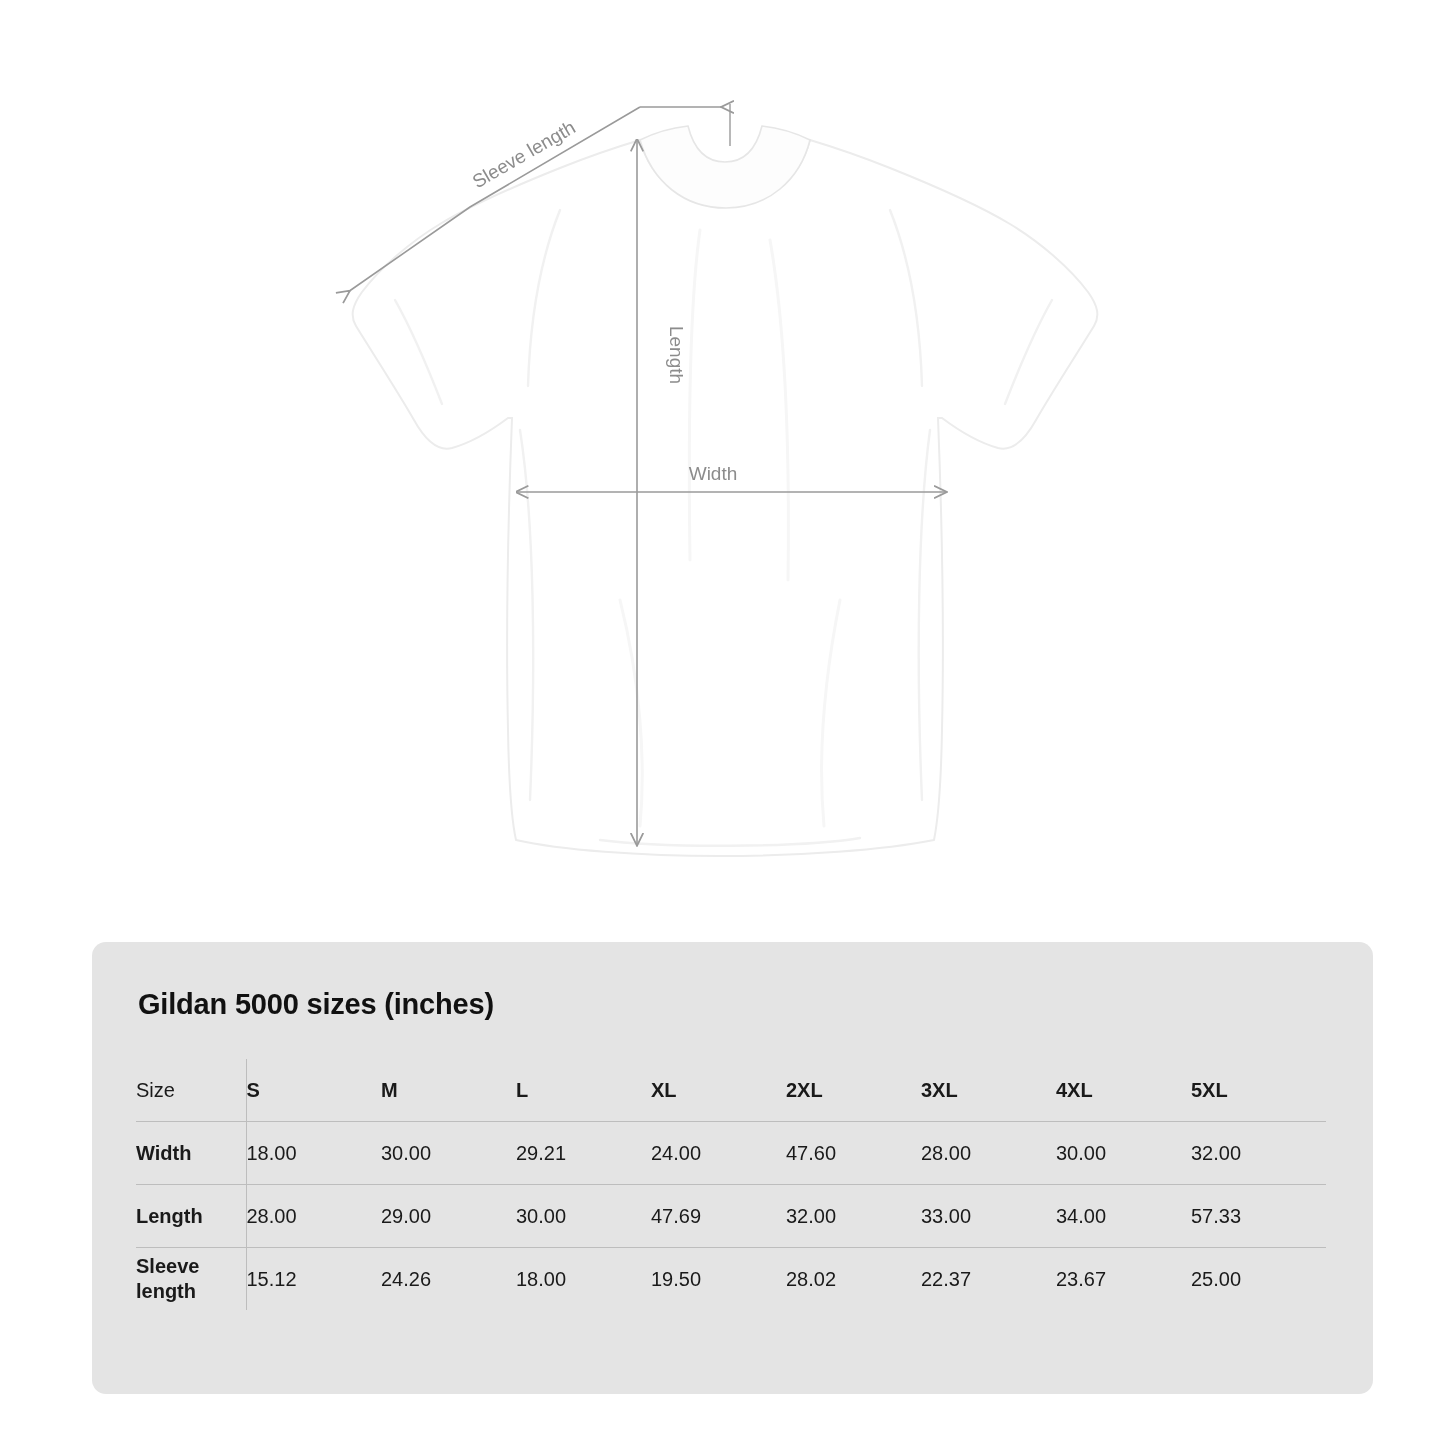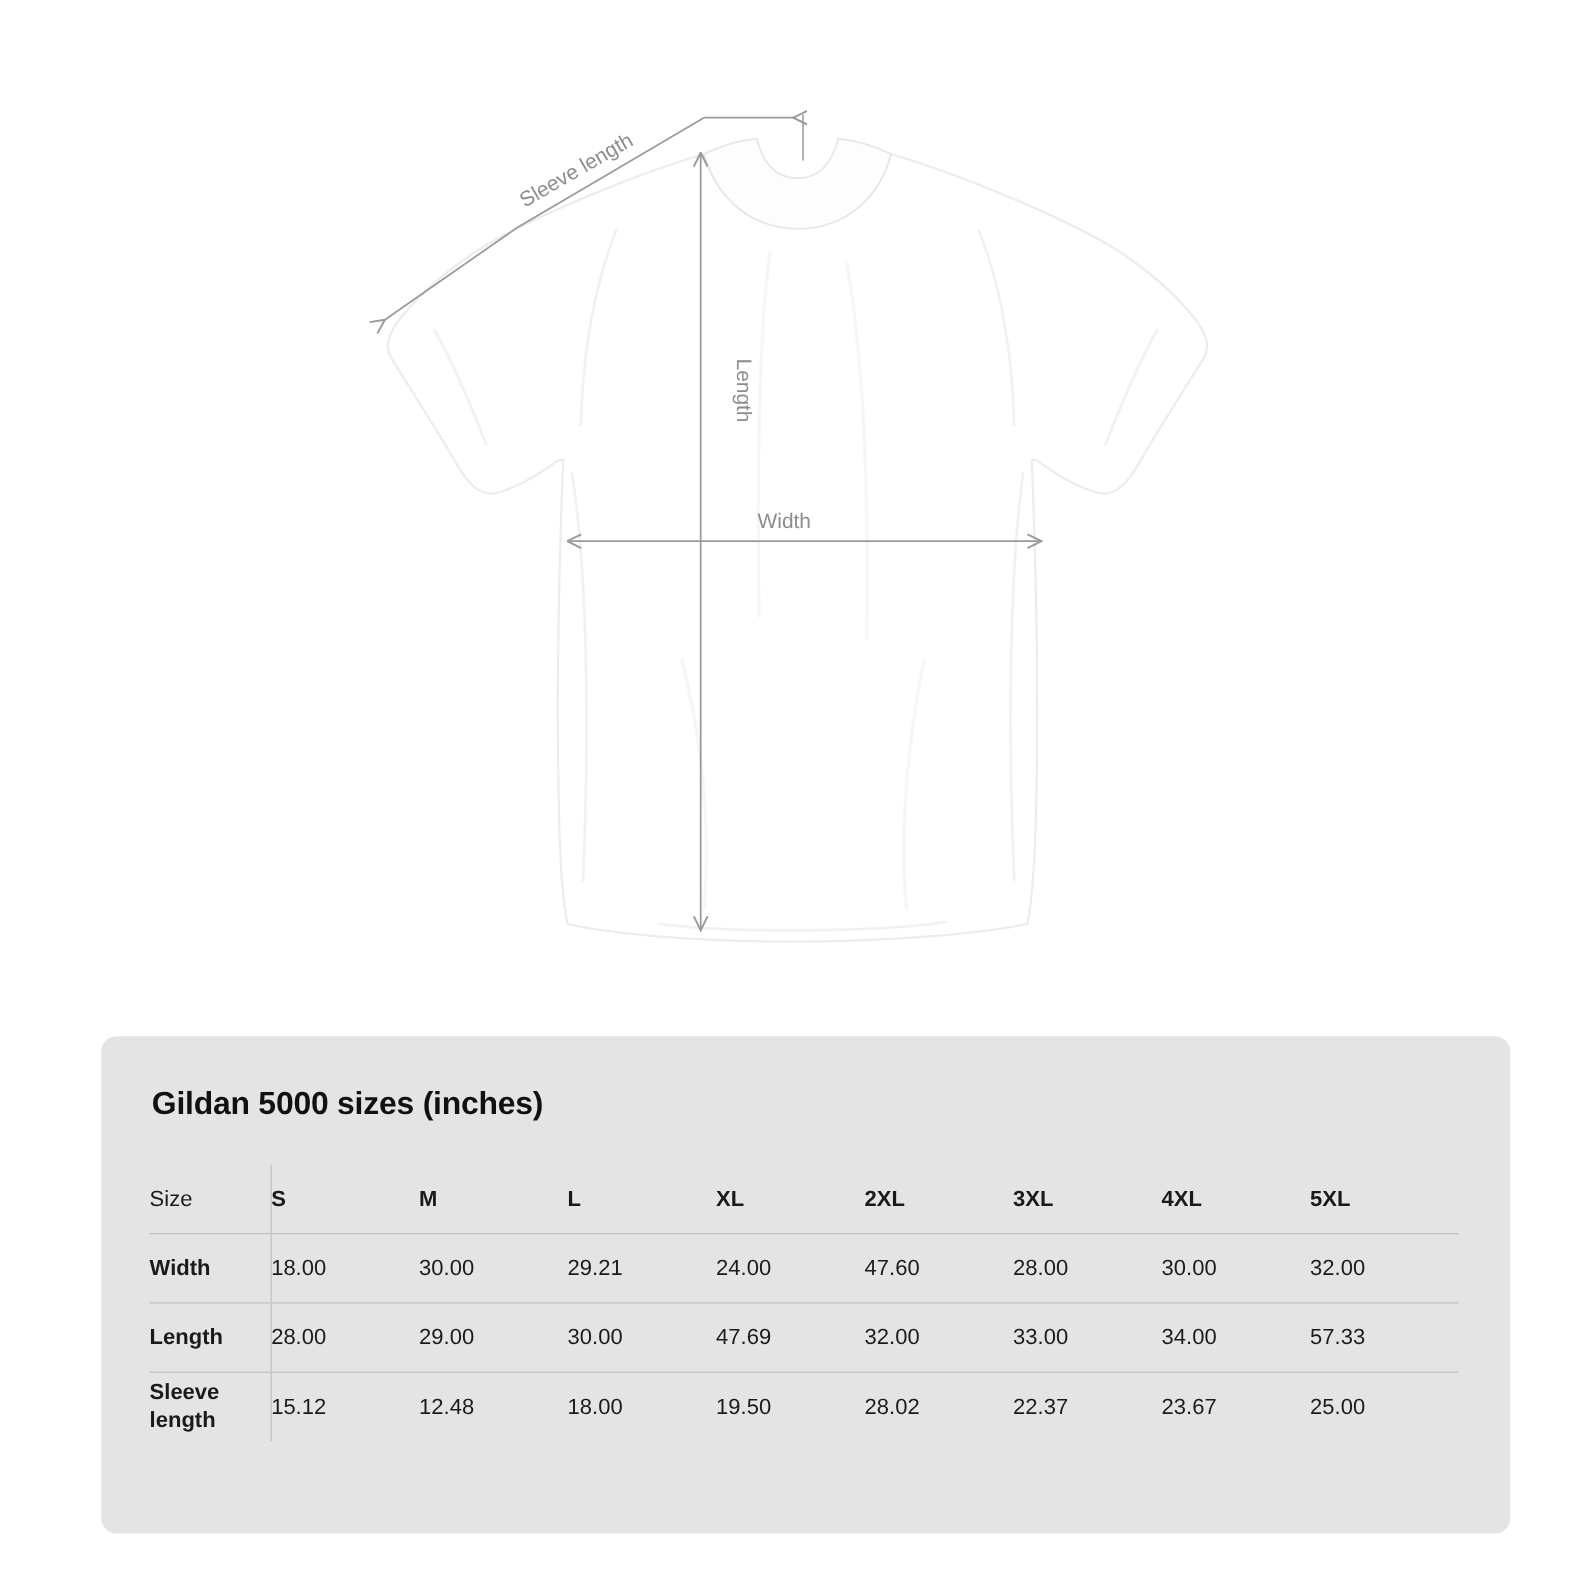--- a/index.html
+++ b/index.html
@@ -236,21 +236,21 @@
         <td class="data-cell">33.00</td>
         <td class="data-cell">34.00</td>
         <td class="data-cell">57.33</td>
       </tr>
 
       <tr class="body-row last">
         <td class="row-label">
           <span class="sleeve-label-wrap">Sleeve length</span>
         </td>
         <td class="data-cell">15.12</td>
-        <td class="data-cell">12.48</td>
+        <td class="data-cell">24.26</td>
         <td class="data-cell">18.00</td>
         <td class="data-cell">19.50</td>
         <td class="data-cell">28.02</td>
         <td class="data-cell">22.37</td>
         <td class="data-cell">23.67</td>
         <td class="data-cell">25.00</td>
       </tr>
     </tbody>
   </table>
 </div>

